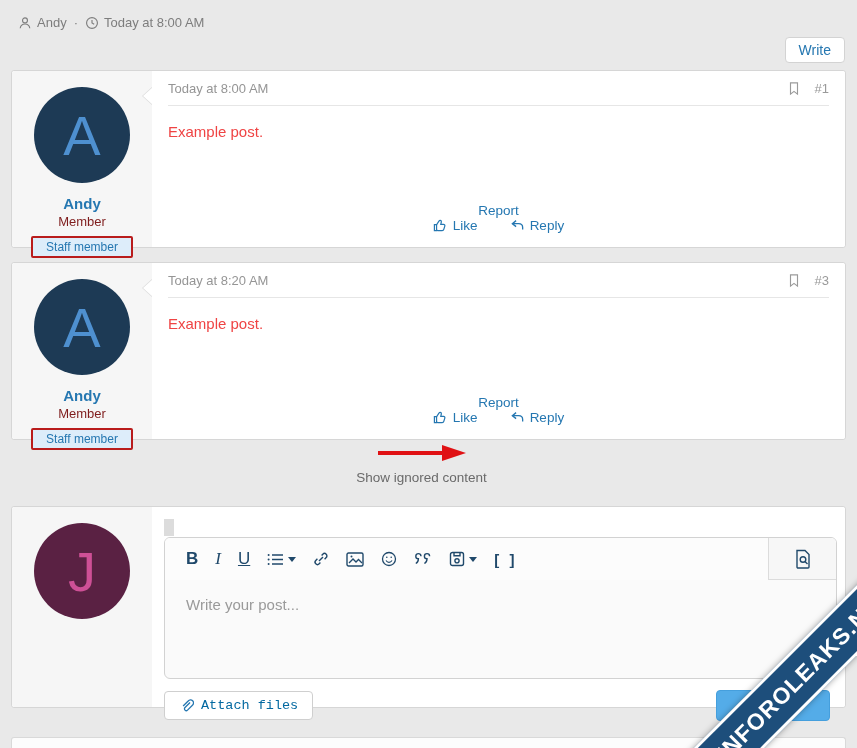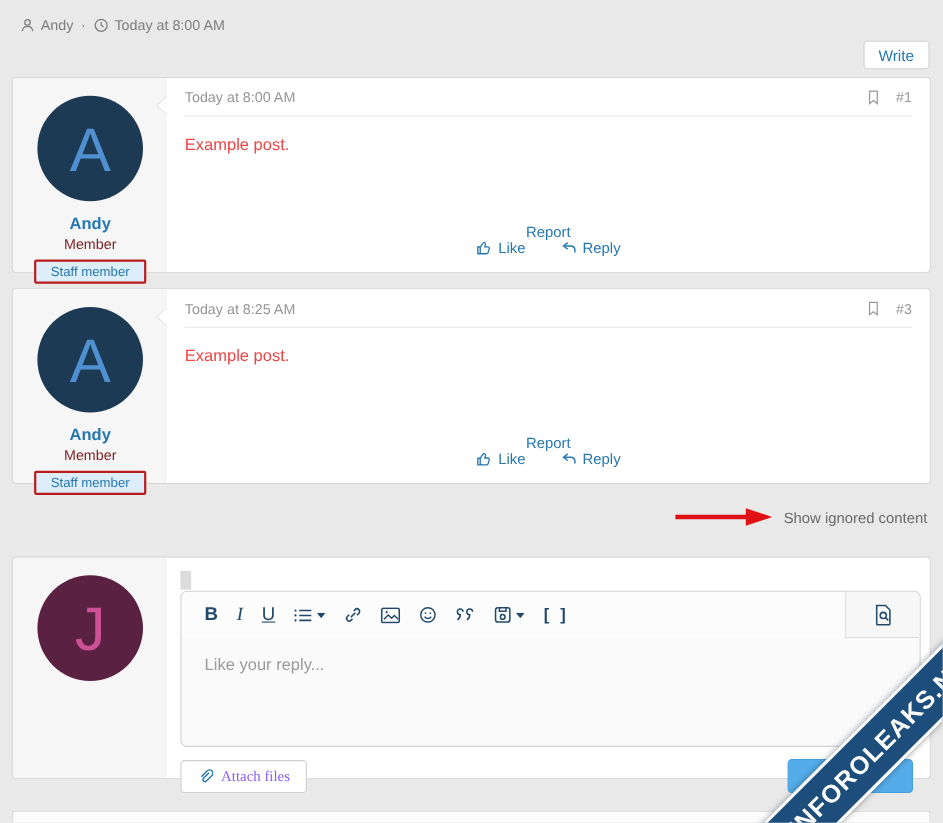--- a/index.html
+++ b/index.html
@@ -64,21 +64,21 @@
     display:flex; justify-content:space-between; align-items:center;
     padding:10px 0 14px 0; font-size:13.5px;flex-direction:column;
   }
   a.blue-link { color:#2577b1; text-decoration:none; cursor:pointer; }
   .foot-actions { display:flex; align-items:center; gap:32px; }
   .icon-link { display:flex; align-items:center; gap:5px; color:#2577b1; text-decoration:none; cursor:pointer; }
 
   
   .ignored-row {
     margin:15px 14px 0 0; height:30px; display:flex; justify-content:flex-end;
-    align-items:center; gap:8px; font-size:13.5px; color:#6a6a6a;
+    align-items:center; gap:8px; font-size:13.5px; color:#6a6a6a;flex-direction:column;
   }
   .ignored-row a { color:#6a6a6a; text-decoration:none; cursor:pointer; }
 
   
   .reply-card {
     margin:21px 11px 0 11px; height:202px; display:flex;
     border:1px solid #d6d6d6; border-radius:3px; background:#fff;
   }
   .reply-content { flex:1; position:relative; padding:12px 8px 0 12px; border-radius:0 3px 3px 0; background:#fff; }
   .reply-content .arrow-out { top:18px; }
@@ -101,22 +101,22 @@
     position:absolute; top:0; right:0; width:68px; height:42px;
     border-left:1px solid #dcdcdc; border-bottom:1px solid #dcdcdc;
     border-radius:0 5px 0 0; background:#f7f7f7;
     display:flex; align-items:center; justify-content:center; color:#20496b; cursor:pointer;
   }
   .editor-body { padding:16px 0 0 21px; font-size:15px; color:#9a9a9a; cursor:text; }
 
   .reply-foot { display:flex; justify-content:space-between; align-items:center; margin-top:11px; }
   .attach-btn {
     display:flex; align-items:center; gap:7px; background:#fff;
-    border:1px solid #cfcfcf; border-radius:4px; color:#8b5cf6;
-    font-size:13.5px; padding:6px 14px; cursor:pointer; font-family:Liberation Serif, serif;text-align:right;
+    border:1px solid #cfcfcf; border-radius:4px; color:#0369a1;
+    font-size:13.5px; padding:6px 14px; cursor:pointer; font-family:Liberation Mono, monospace;text-align:right;
   }
   .post-reply-btn {
     background:#54ace8; border:1px solid #459fdd; border-radius:4px;
     color:#fff; font-size:13.5px; padding:7px 26px; cursor:pointer; font-family:inherit;
     margin-right:7px;
   }
 
   
   .bottom-strip {
     position:absolute; left:11px; right:11px; bottom:0; height:11px;
@@ -213,21 +213,21 @@
   <div class="user-cell">
     <div class="avatar avatar-a">A</div>
     <div class="username">Andy</div>
     <div class="user-title">Member</div>
     <div class="user-banner">Staff member</div>
   </div>
   <div class="msg-cell">
     <span class="arrow-out"></span>
       <span class="arrow-in"></span>
     <div class="msg-head">
-      <a class="blue-link" style="color:#959595">Today at 8:25 AM</a>
+      <a class="blue-link" style="color:#959595">Today at 8:20 AM</a>
       <span class="msg-head-right">
         <span>
           <svg width="14" height="15" viewBox="0 0 16 16" fill="none" stroke="#9a9a9a" stroke-width="1.3">
             <path d="M4 1.5h8v13l-4-3.2-4 3.2z"></path>
           </svg>
         </span>
         <a class="blue-link" style="color:#9a9a9a">#3</a>
       </span>
     </div>
     <div class="msg-body">Example post.</div>
@@ -331,21 +331,21 @@
         </span>
         <span class="tb tb-brackets">[ ]</span>
       </div>
       <div class="preview-cell">
         <svg width="18" height="20" viewBox="0 0 18 20" fill="none" stroke="#20496b" stroke-width="1.4">
           <path d="M3 1.5h8l4 4V18a1 1 0 0 1-1 1H4a1 1 0 0 1-1-1V1.5z"></path>
           <circle cx="9" cy="10.5" r="2.8"></circle>
           <path d="M11.2 12.7l2.3 2.3"></path>
         </svg>
       </div>
-      <div class="editor-body">Like your reply...</div>
+      <div class="editor-body">Write your post...</div>
     </div>
     <div class="reply-foot">
       <button class="attach-btn">
         <svg width="15" height="15" viewBox="0 0 16 16" fill="none" stroke="#2577b1" stroke-width="1.4">
           <path d="M11.8 4.8l-5.4 5.4a1.9 1.9 0 1 0 2.7 2.7l5.2-5.2a3.2 3.2 0 1 0-4.5-4.5L4.4 8.6"></path>
         </svg>
         <span>Attach files</span>
       </button>
       <button class="post-reply-btn">Post reply</button>
     </div>

